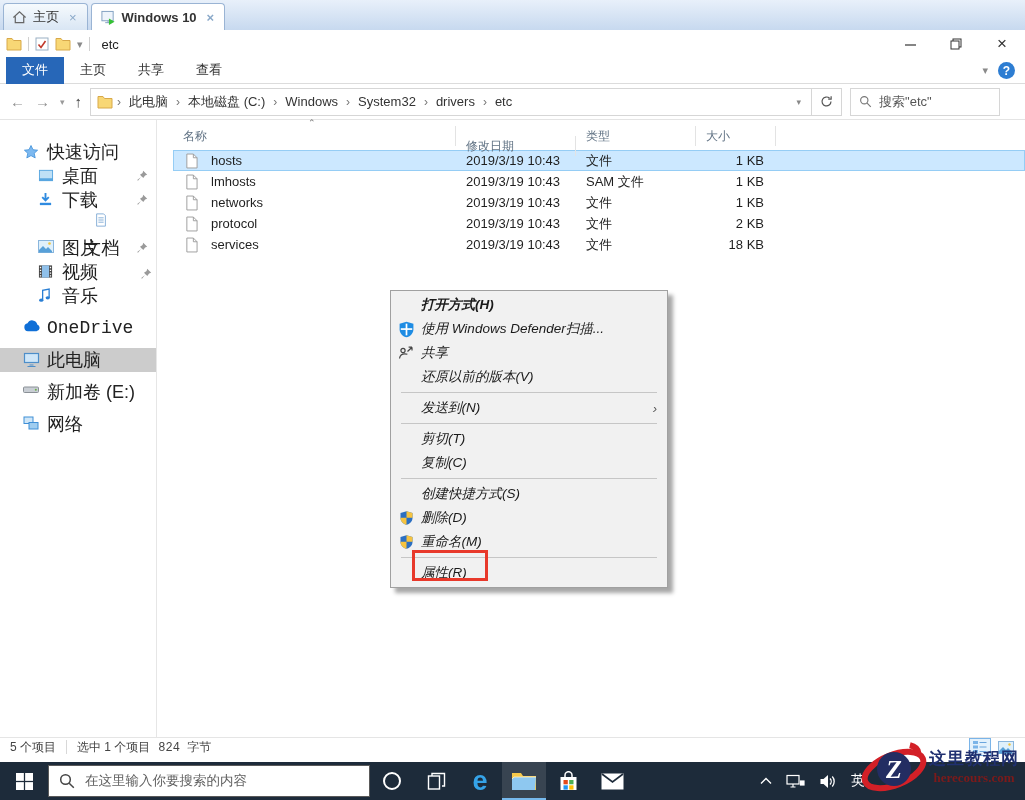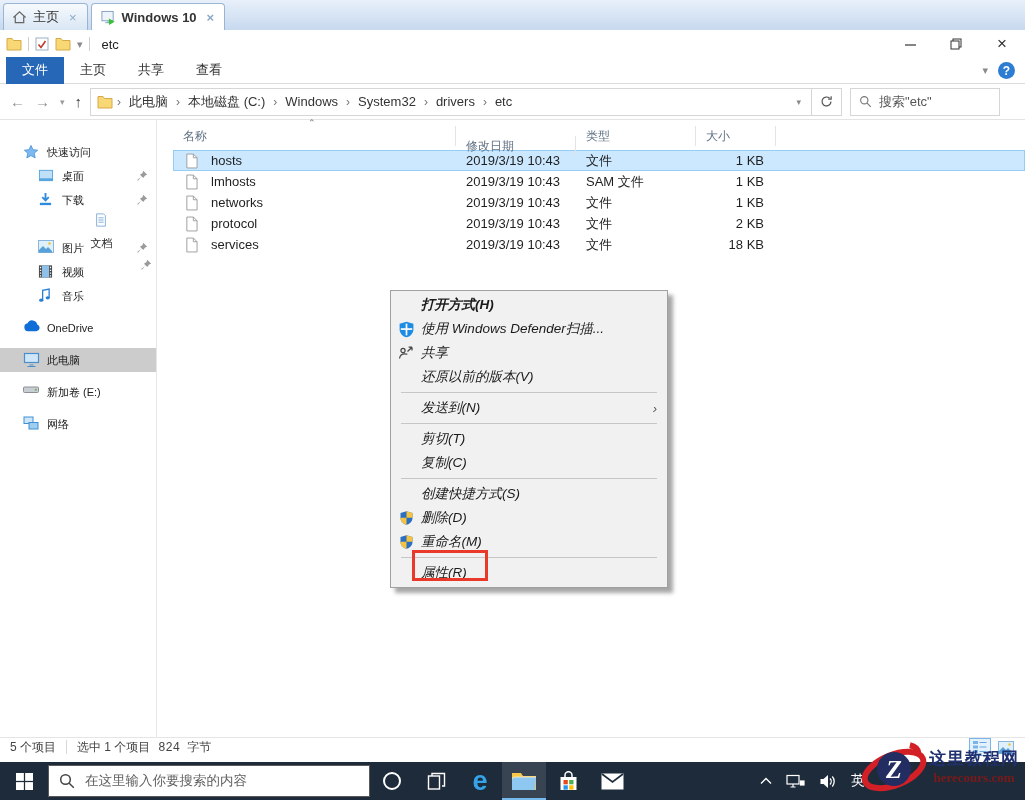--- a/index.html
+++ b/index.html
@@ -47,21 +47,21 @@
   .crumb-caret { margin-left:auto; color:#888; font-size:9px; padding-right:4px; }
   .refreshbox { width:30px; height:28px; border:1px solid #d6d6d6; border-left:none;
                 display:flex; align-items:center; justify-content:center; }
   .searchbox { width:150px; height:28px; border:1px solid #d6d6d6; margin-left:8px;
                display:flex; align-items:center; gap:7px; padding:0 8px; color:#555; }
 
   
   .main { position:absolute; left:0; top:120px; width:1025px; height:617px; background:#fff; }
   .sidebar { position:absolute; left:0; top:0; width:157px; height:617px; padding-top:20px;
              border-right:1px solid #e6e6e6; }
-  .side-item { height:24px; display:flex; align-items:center; gap:8px; font-size:11px; color:#222;
+  .side-item { height:24px; display:flex; align-items:center; gap:8px; font-size:18px; color:#222;
                padding-right:4px; }
   .side-item.gap { margin-top:8px; }
   .side-item.selected { background:#cccccc; }
   .side-item .icon { width:16px; height:16px; flex:0 0 16px; }
   .side-item .pin { margin-left:auto; width:12px; height:12px; }
 
   .filelist { position:absolute; left:158px; top:0; width:867px; height:617px; }
   .lheader { position:relative; display:flex; margin-left:15px; height:28px; align-items:center;
              color:#5f7183; font-size:12px; margin-top:2px; }
   .lheader .hc { padding-left:10px; border-right:1px solid #e3e3e3; height:20px; display:flex; align-items:center; }
@@ -314,21 +314,21 @@
       <div class="side-item" style="padding-left: 38px;">
         <span class="icon">
           <svg width="13" height="15" viewBox="0 0 14 16">
             <path d="M5 13V2.5L12 1v9.5" fill="none" stroke="#2a7fd4" stroke-width="1.4"></path>
             <ellipse cx="3.5" cy="13" rx="2.3" ry="1.8" fill="#2a7fd4"></ellipse>
             <ellipse cx="10.5" cy="10.5" rx="2.3" ry="1.8" fill="#2a7fd4"></ellipse>
           </svg>
         </span>
         <span>音乐</span>
       </div>
-      <div class="side-item gap" style="padding-left: 23px;">
+      <div class="side-item gap" style="padding-left: 23px; font-family: Liberation Mono, monospace;">
         <span class="icon">
           <svg width="19" height="12" viewBox="0 0 20 12">
             <path d="M5.2 11.5a4.2 4.2 0 0 1-.4-8.3A5.4 5.4 0 0 1 15 4.5a3.6 3.6 0 0 1-.8 7z" fill="#0f6fd7"></path>
           </svg>
         </span>
         <span>OneDrive</span>
       </div>
       <div class="side-item gap selected" style="padding-left: 23px;">
         <span class="icon">
           <svg width="17" height="15" viewBox="0 0 17 15">

